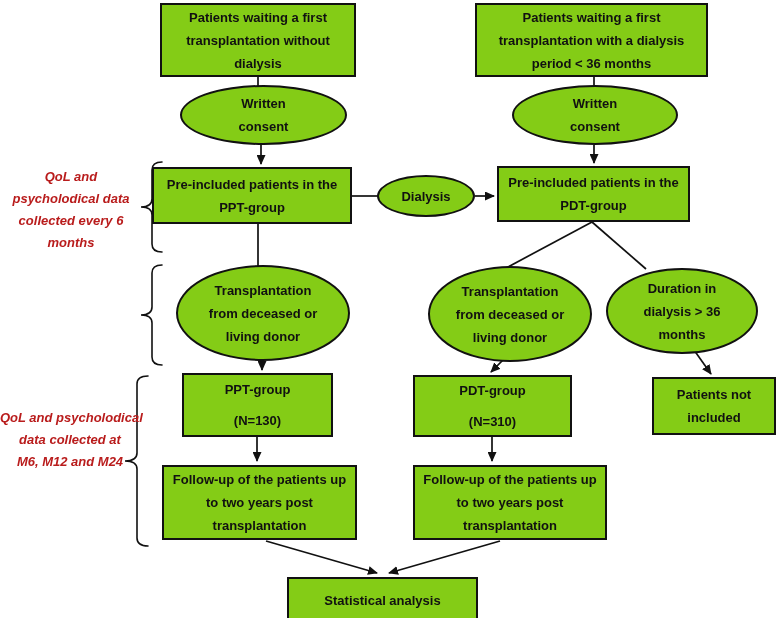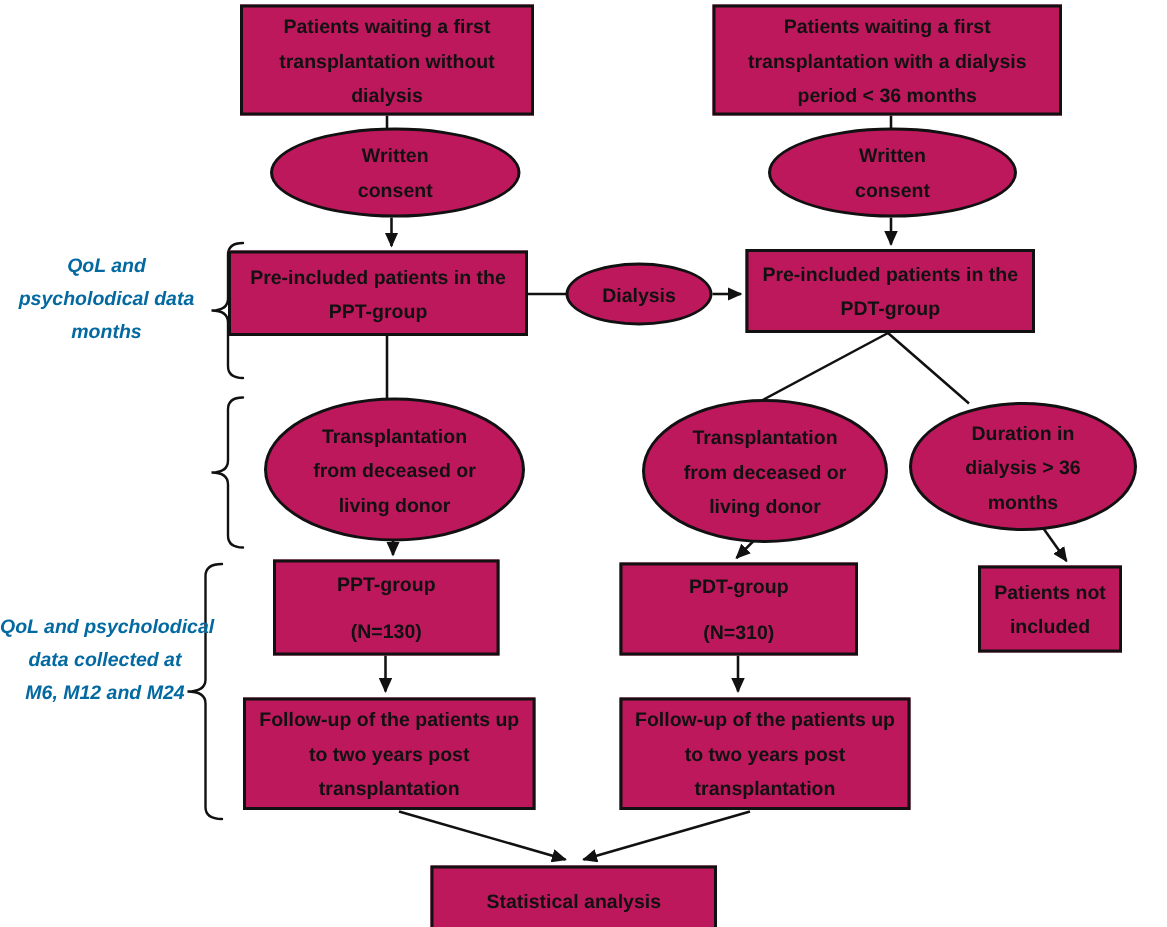--- a/index.html
+++ b/index.html
@@ -3,29 +3,29 @@
 <meta charset="utf-8">
 <style>
   html,body{margin:0;padding:0;background:#ffffff;}
   .canvas{
     position:relative;width:778px;height:618px;background:#ffffff;
     font-family:"Liberation Sans",sans-serif;color:#111;overflow:hidden;
   }
   svg.connectors{position:absolute;left:0;top:0;width:778px;height:618px;}
   .node{
     position:absolute;display:flex;flex-direction:column;align-items:center;justify-content:center;
-    text-align:center;background:#be185d;border:2px solid #111;box-sizing:border-box;
+    text-align:center;background:#84cc16;border:2px solid #111;box-sizing:border-box;
     font-weight:bold;font-size:13px;
   }
   .ellipse{border-radius:50%;}
   .ln{display:block;white-space:nowrap;line-height:23px;}
   .wide-gap .ln{line-height:31px;}
   .side-label{
     position:absolute;font-weight:bold;font-style:italic;font-size:13px;
-    text-align:center;line-height:22px;color:#0369a1;
+    text-align:center;line-height:22px;color:#b91c1c;
   }
   .side-label .ln{line-height:22px;}
 </style>
 </head>
 <body>
 
 <div class="canvas">
 
   <svg class="connectors" viewBox="0 0 778 618">
     <defs>
@@ -53,20 +53,21 @@
     <line x1="500" y1="541" x2="389" y2="573" stroke="#111" stroke-width="1.7" marker-end="url(#ah)"></line>
 
     <path fill="none" stroke="#111" stroke-width="1.6" stroke-linecap="round" d="M162,162 Q152,162 152,170 L152,199 Q152,207 141,207 Q152,207 152,215 L152,244 Q152,252 162,252"></path>
     <path fill="none" stroke="#111" stroke-width="1.6" stroke-linecap="round" d="M162,265 Q152,265 152,273 L152,307 Q152,315 141,315 Q152,315 152,323 L152,357 Q152,365 162,365"></path>
     <path fill="none" stroke="#111" stroke-width="1.6" stroke-linecap="round" d="M148,376 Q137,376 137,384 L137,453 Q137,461 125,461 Q137,461 137,469 L137,538 Q137,546 148,546"></path>
   </svg>
 
   <div class="side-label" style="left:5px;top:166px;width:132px;">
     <span class="ln">QoL and</span>
     <span class="ln">psycholodical data</span>
+    <span class="ln">collected every 6</span>
     <span class="ln">months</span>
   </div>
   <div class="side-label" style="left:0px;top:407px;width:140px;">
     <span class="ln">QoL and psycholodical</span>
     <span class="ln">data collected at</span>
     <span class="ln">M6, M12 and M24</span>
   </div>
 
   <div class="node" style="left:160px;top:3px;width:196px;height:74px;">
     <span class="ln">Patients waiting a first</span>
@@ -117,21 +118,21 @@
   </div>
 
   <div class="node wide-gap" style="left:182px;top:373px;width:151px;height:64px;">
     <span class="ln">PPT-group</span>
     <span class="ln">(N=130)</span>
   </div>
   <div class="node wide-gap" style="left:413px;top:375px;width:159px;height:62px;">
     <span class="ln">PDT-group</span>
     <span class="ln">(N=310)</span>
   </div>
-  <div class="node" style="left:652px;top:377px;width:96px;height:58px;">
+  <div class="node" style="left:652px;top:377px;width:124px;height:58px;">
     <span class="ln">Patients not</span>
     <span class="ln">included</span>
   </div>
 
   <div class="node" style="left:162px;top:465px;width:195px;height:75px;">
     <span class="ln">Follow-up of the patients up</span>
     <span class="ln">to two years post</span>
     <span class="ln">transplantation</span>
   </div>
   <div class="node" style="left:413px;top:465px;width:194px;height:75px;">

